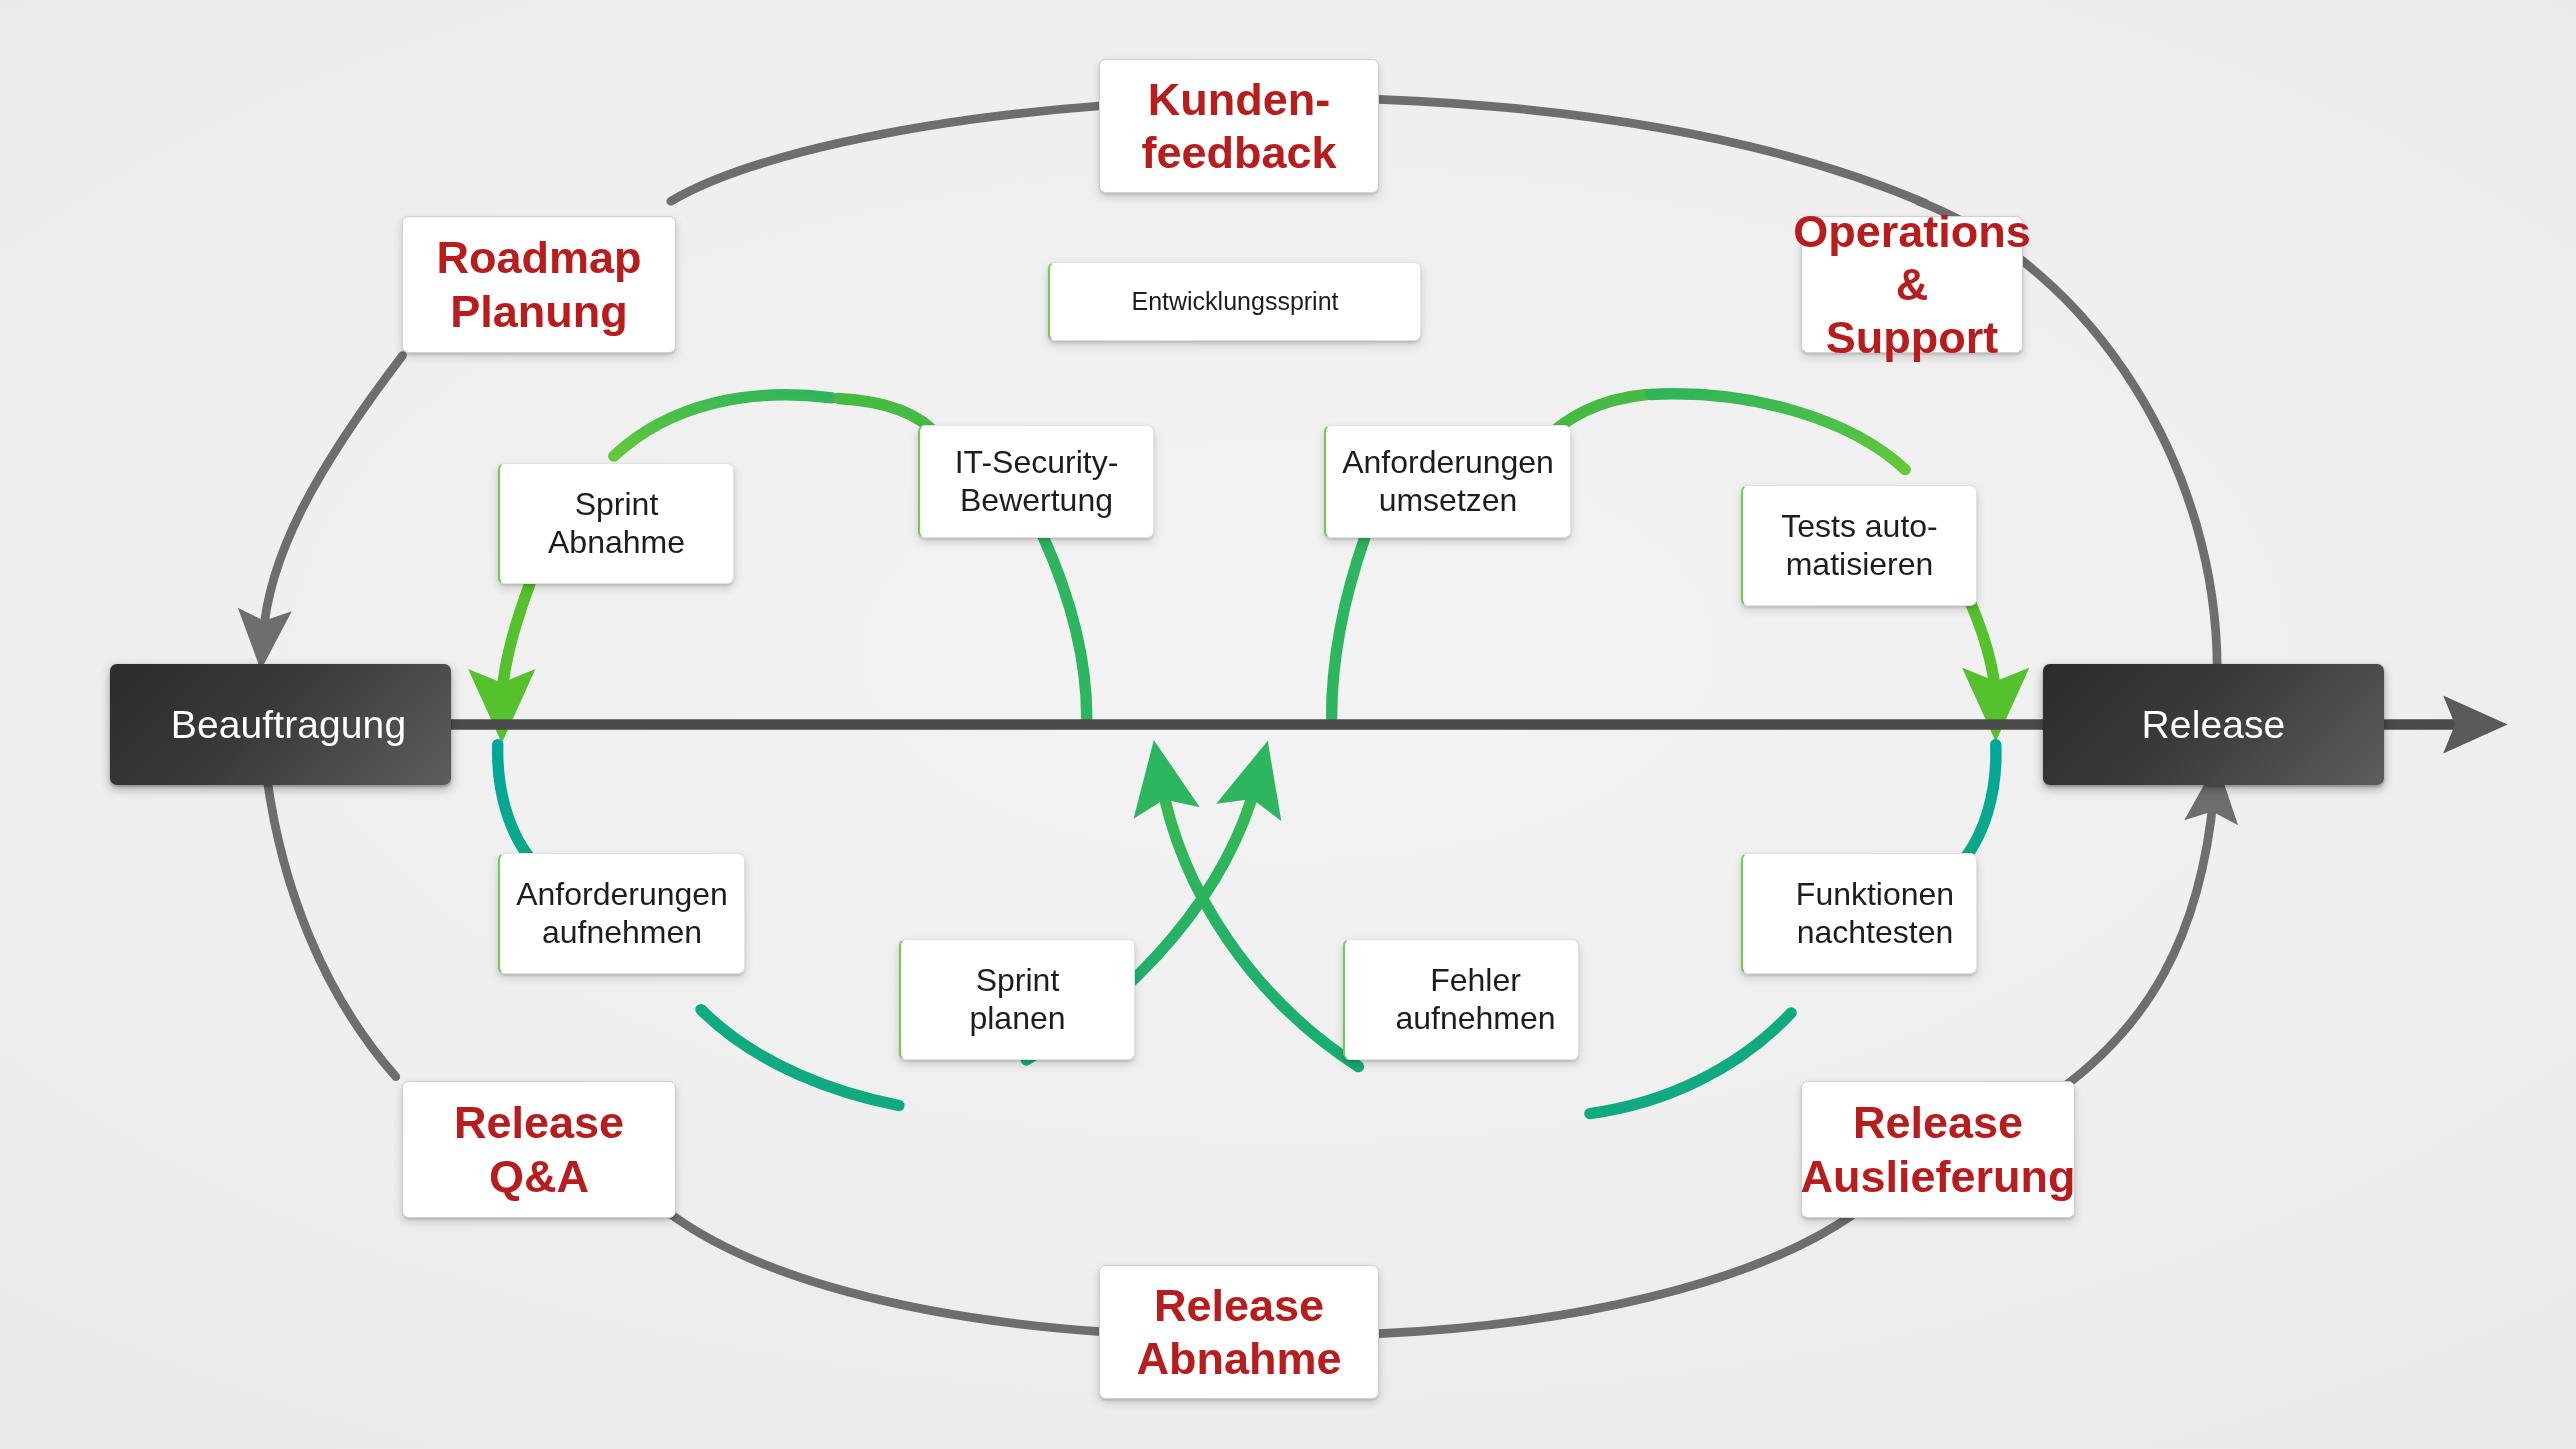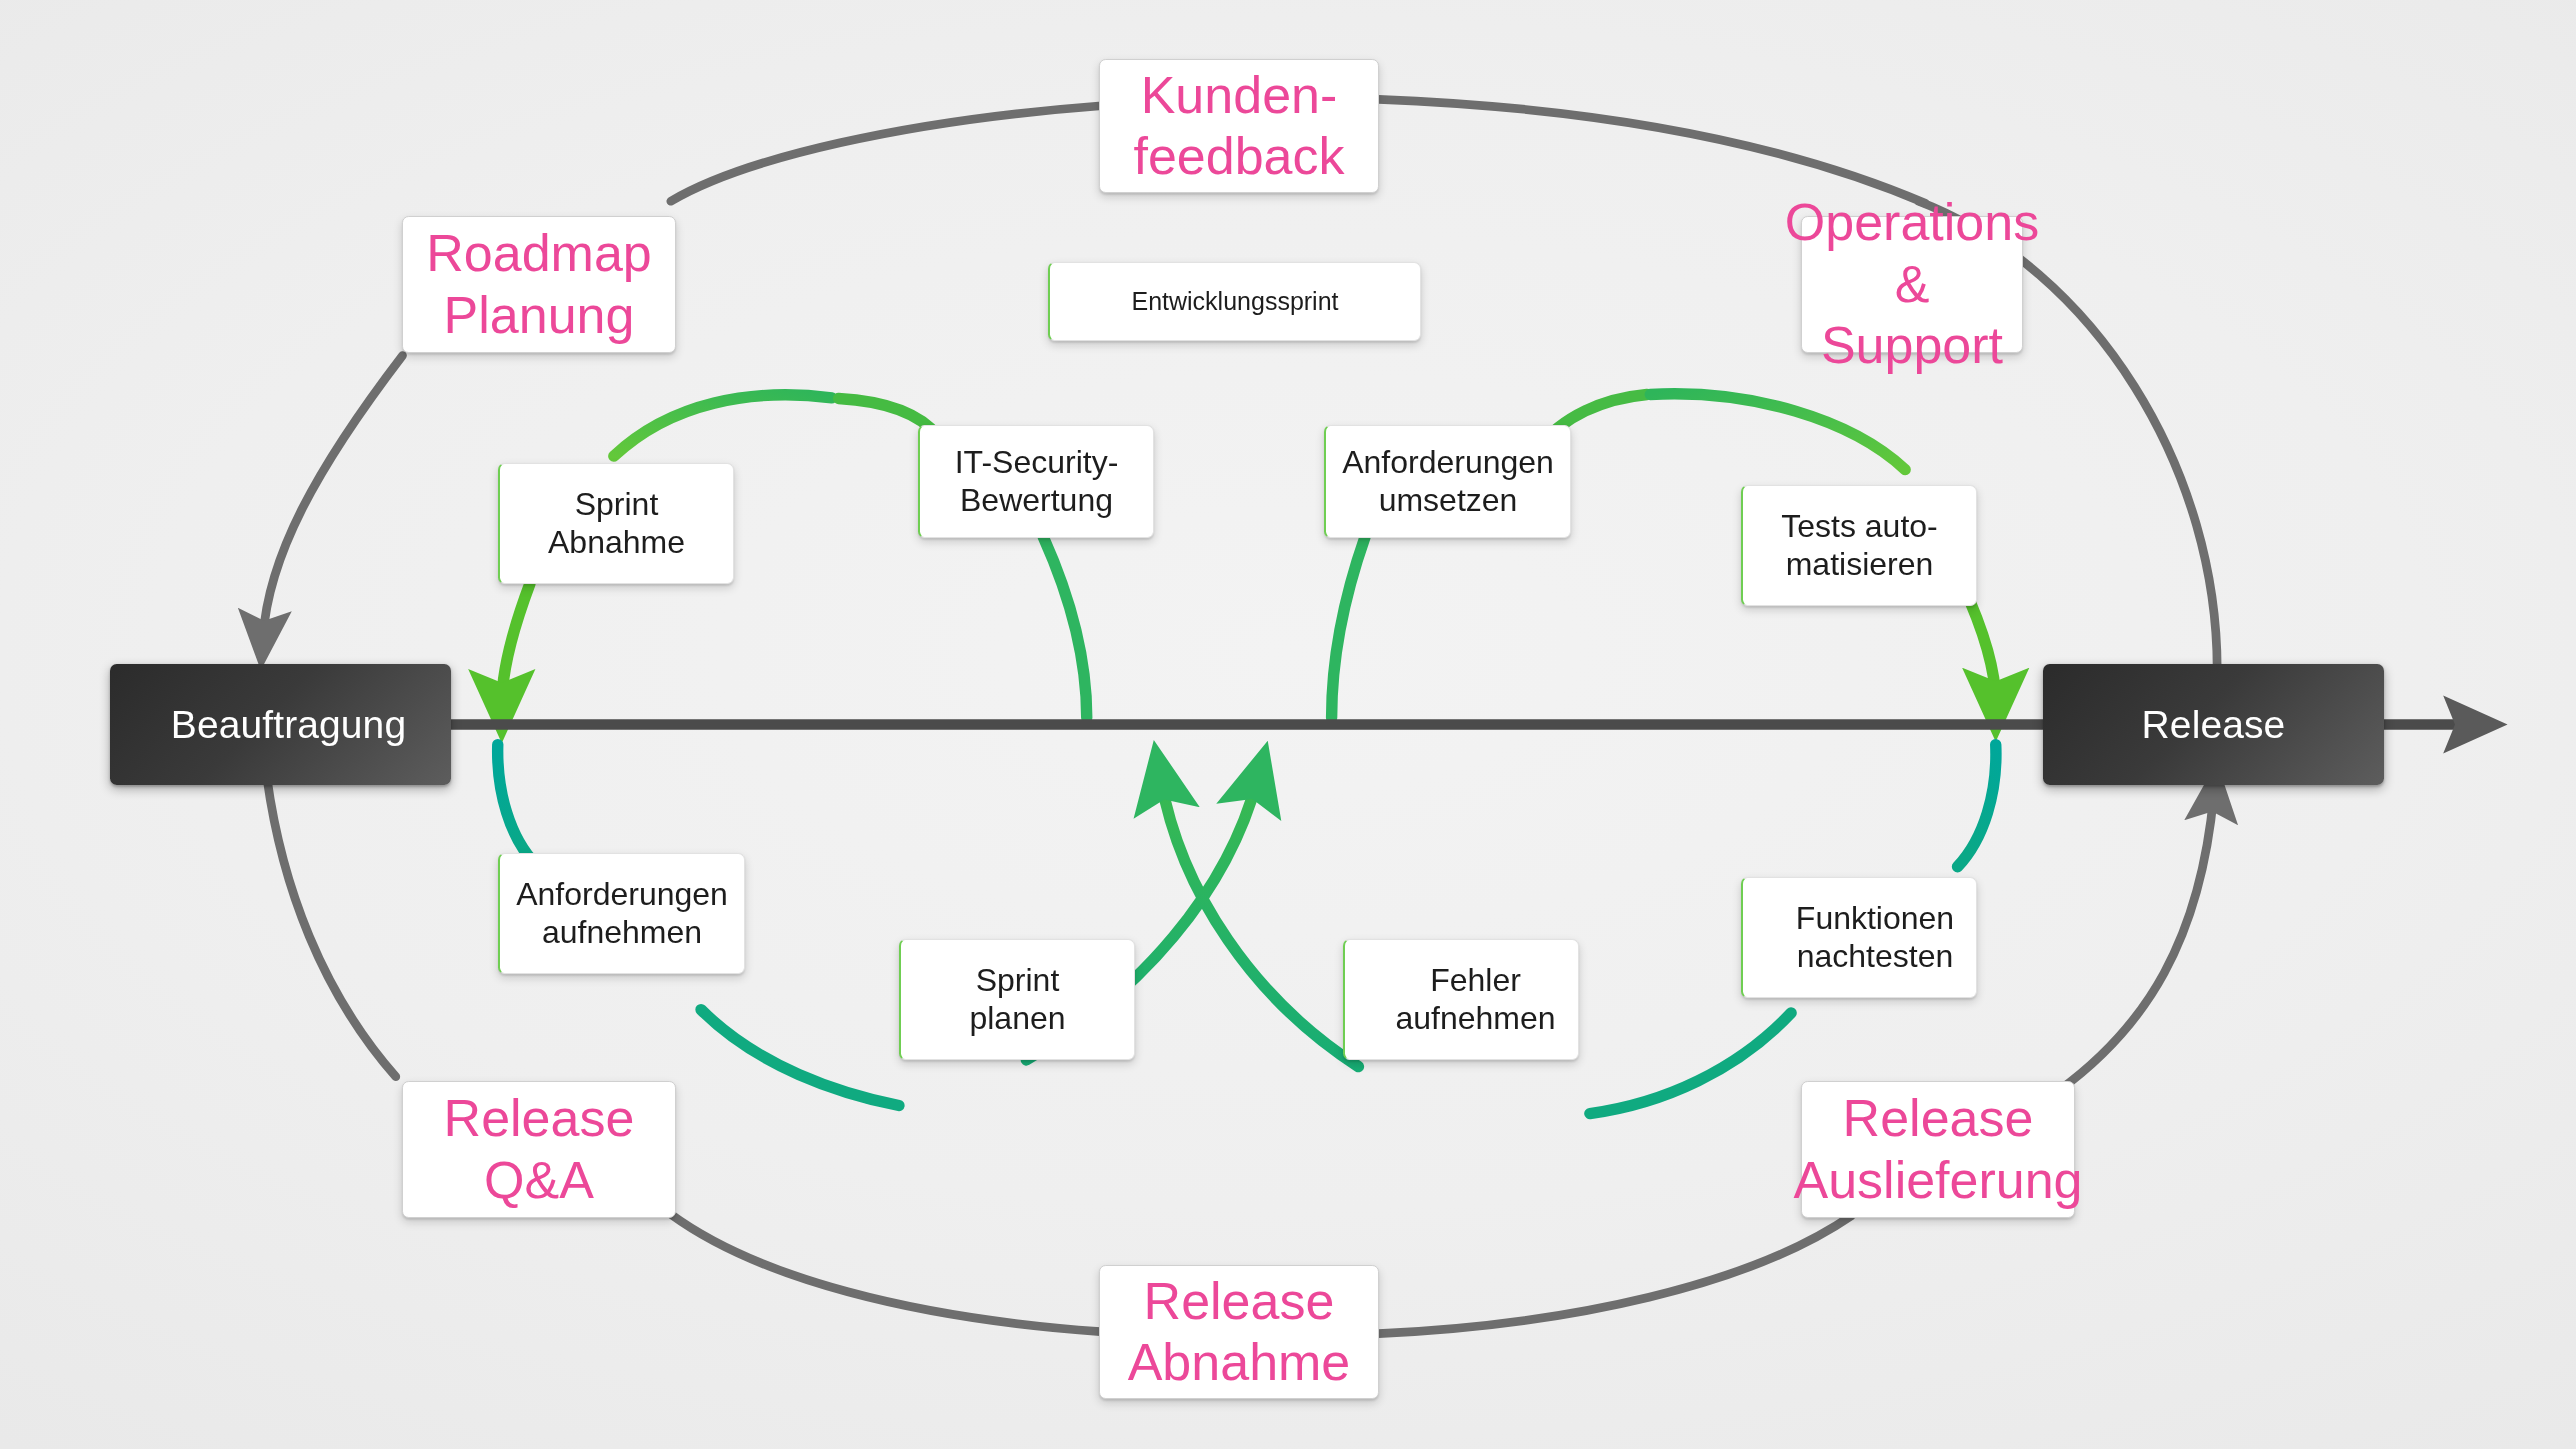--- a/index.html
+++ b/index.html
@@ -38,26 +38,27 @@
     color: #ffffff;
     border: none;
     border-radius: 6.7px;
     box-shadow: 0 4px 10.7px rgba(0,0,0,0.30), 0 1.3px 2.7px rgba(0,0,0,0.22);
     font-size: 39px;
     letter-spacing: 0.1px;
   }
   
   .node.card {
     background: #ffffff;
-    color: #ec4899;
+    color: #b91c1c;
     border: 0.7px solid #d0d0d0;
     border-radius: 6.7px;
     box-shadow: 0 4px 9.4px rgba(0,0,0,0.16), 0 1.3px 2px rgba(0,0,0,0.10);
-    font-size: 52px;
+    font-size: 45px;
     line-height: 1.18;
+    font-weight: bold;
   }
   
   .node.card-green {
     background: #ffffff;
     color: #1d1d1d;
     border: 0.7px solid #e2e2e2;
     border-left: 2.7px solid #6fce52;
     border-radius: 6.7px;
     box-shadow: 0 4px 9.4px rgba(0,0,0,0.16), 0 1.3px 2px rgba(0,0,0,0.10);
     font-size: 25px;
@@ -231,19 +232,19 @@
   <div class="node card-green small" style="left:899px; top:939px; width:236px; height:121px;">
     <span class="label-text">Sprint
 planen</span>
   </div>
 
   <div class="node card-green small" style="left:1343px; top:939px; width:236px; height:121px;padding-left:28px;">
     <span class="label-text">Fehler
 aufnehmen</span>
   </div>
 
-  <div class="node card-green small" style="left:1741px; top:877px; width:236px; height:121px;padding-left:31px;">
+  <div class="node card-green small" style="left:1741px; top:853px; width:236px; height:121px;padding-left:31px;">
     <span class="label-text">Funktionen
 nachtesten</span>
   </div>
 
 </div>
 
 
 </body></html>

